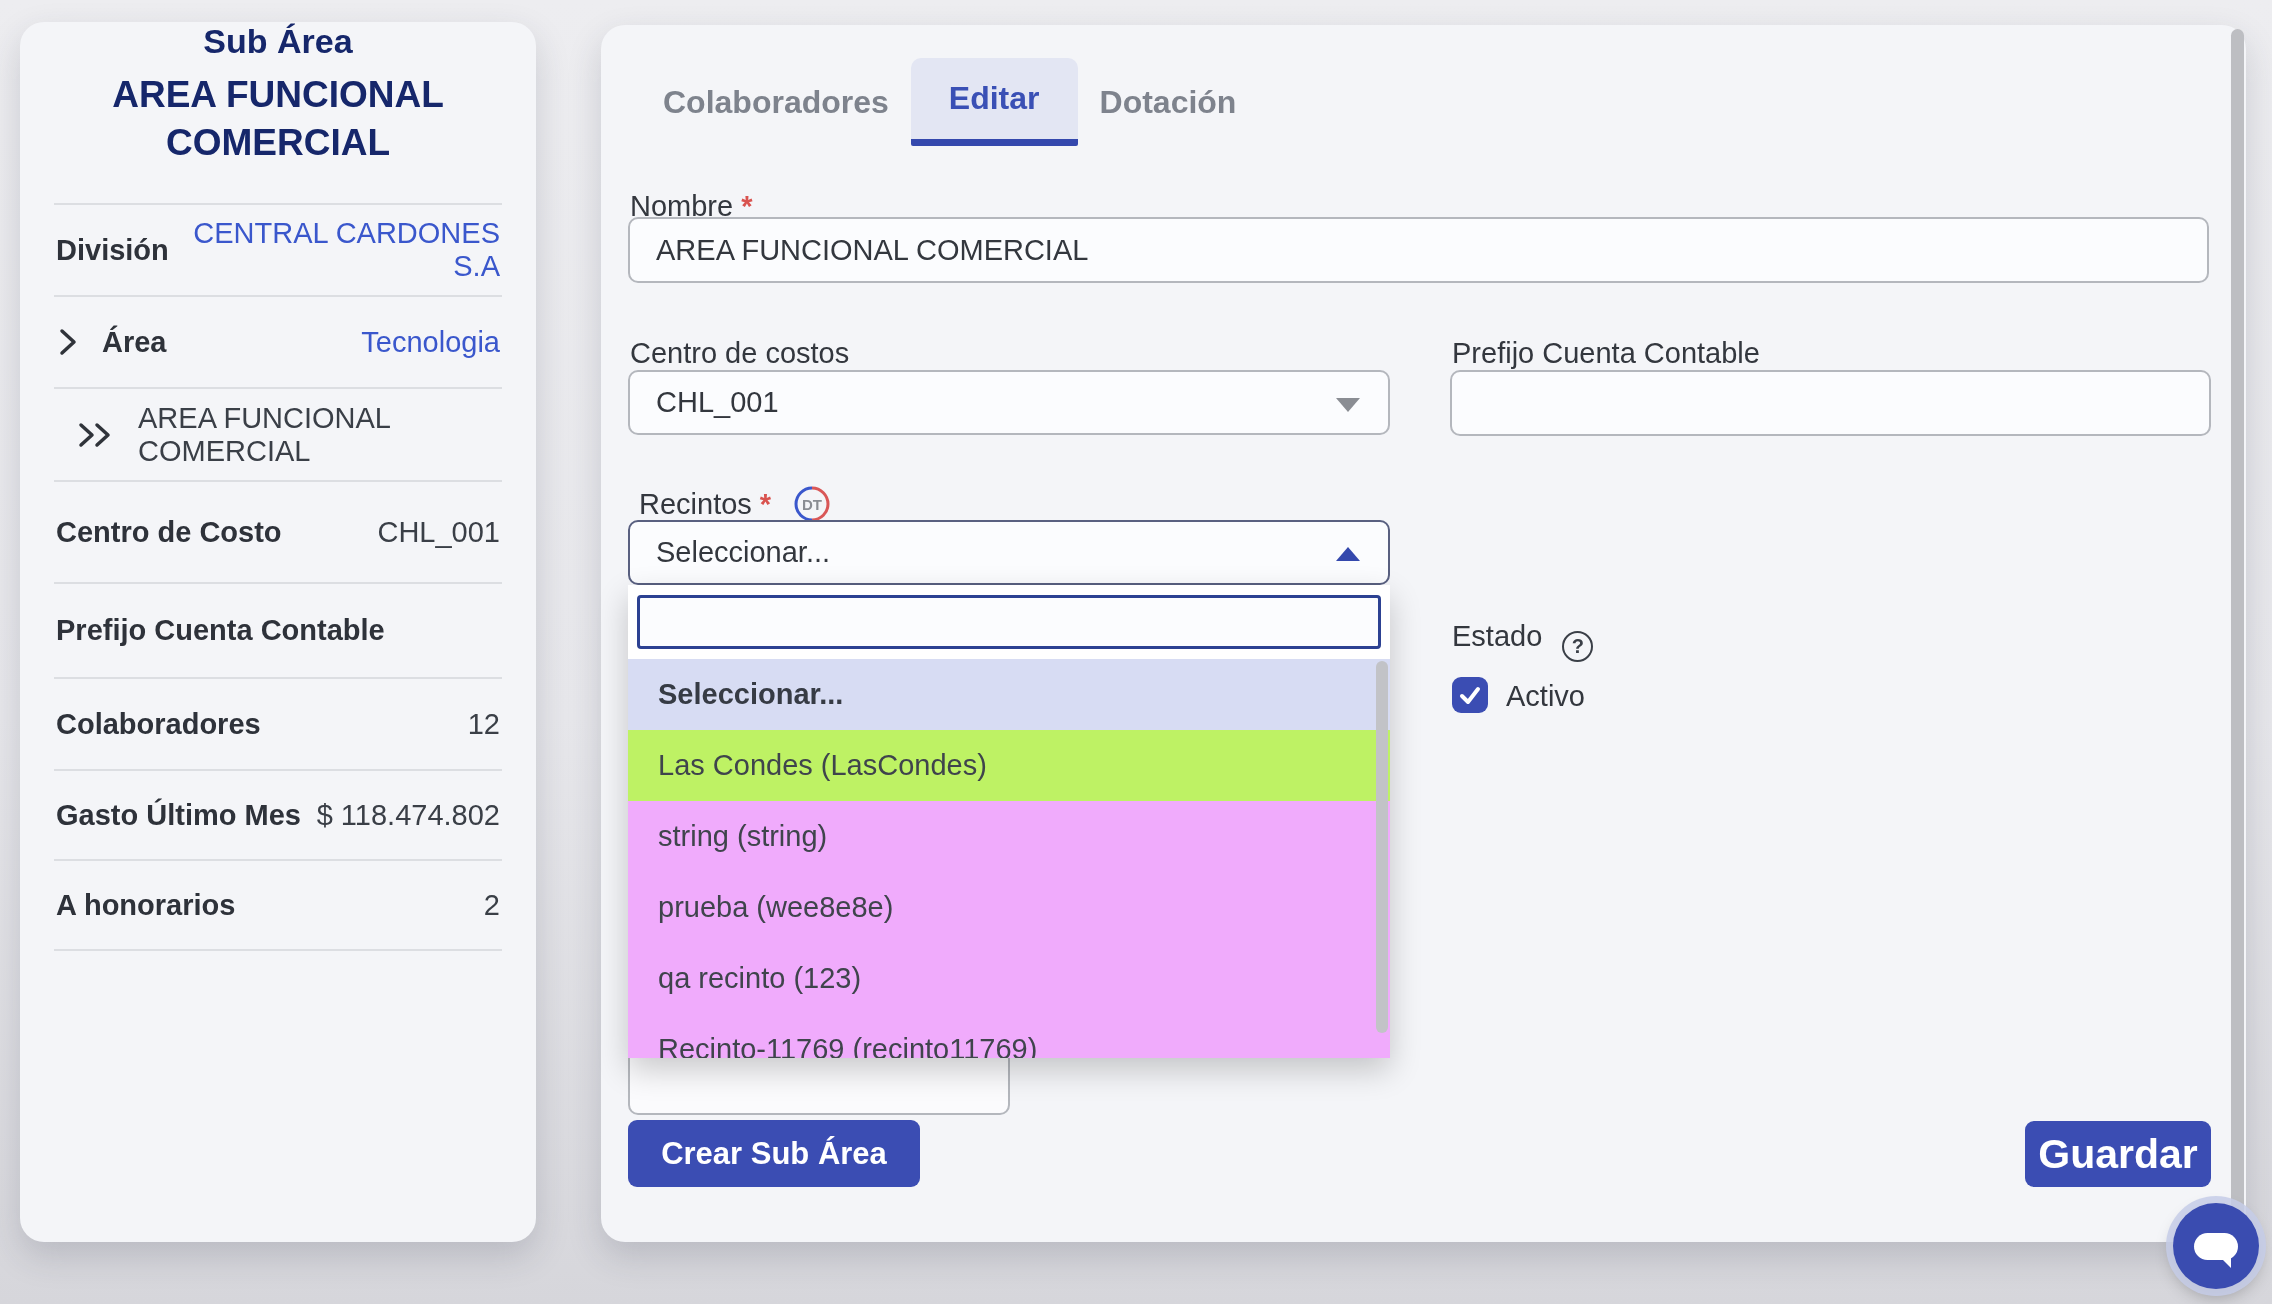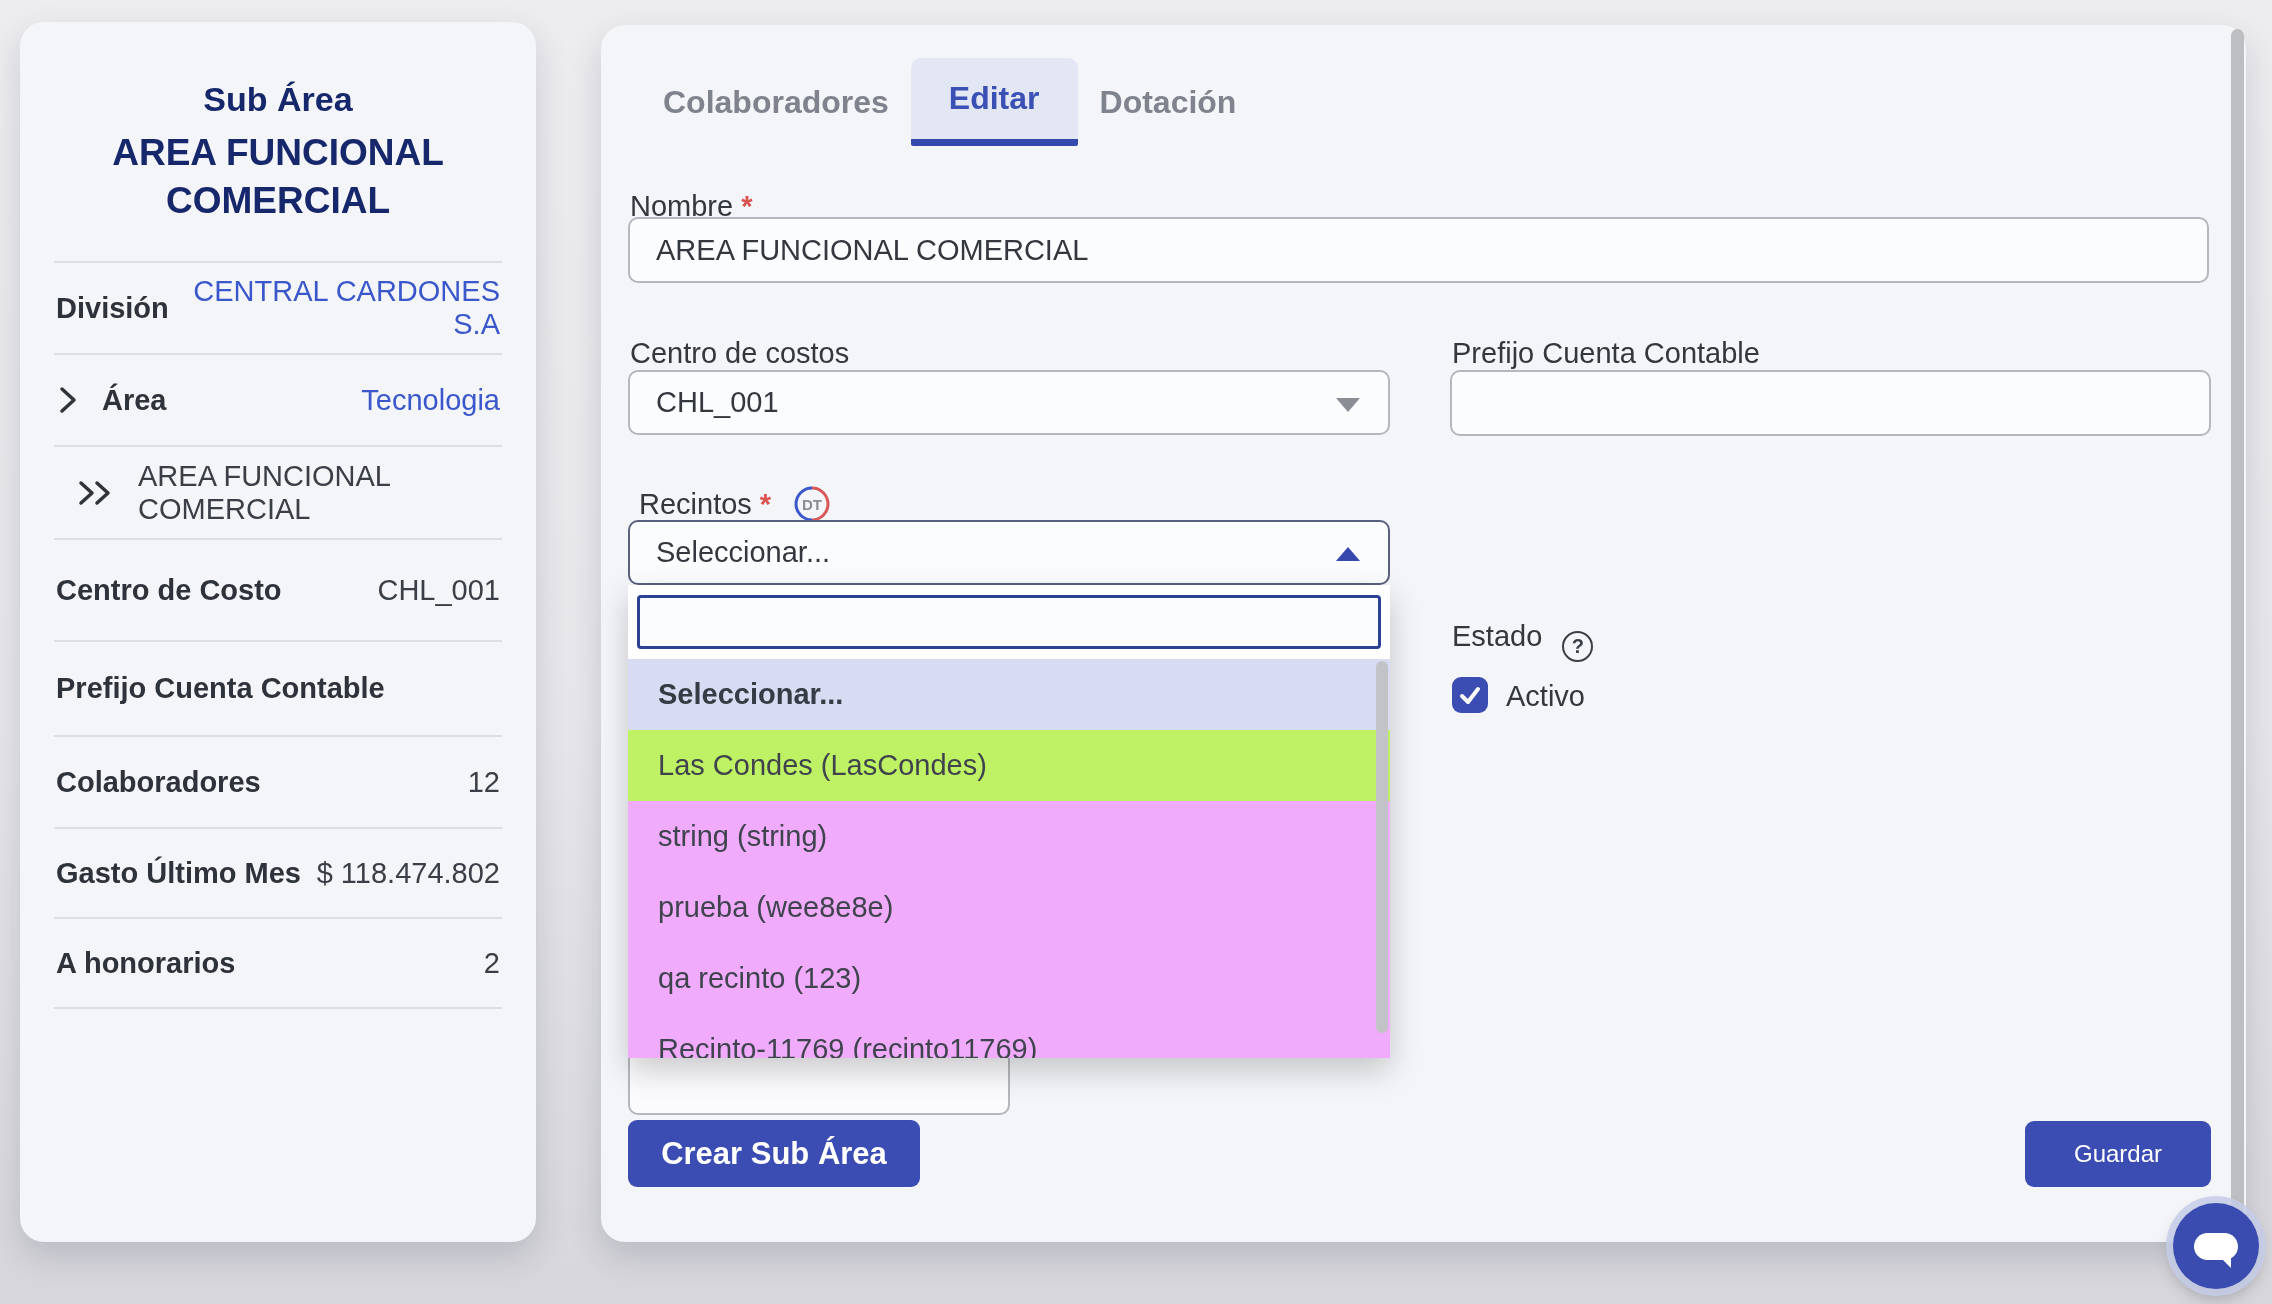--- a/index.html
+++ b/index.html
@@ -8,21 +8,21 @@
     font-family:"Liberation Sans", sans-serif;
     background:linear-gradient(180deg,#ededf0 0%,#e7e7eb 55%,#d6d6db 100%);
     position:relative; color:#33373e;
   }
   .card {
     position:absolute; background:#f4f5f8; border-radius:24px;
     box-shadow:0 14px 34px rgba(45,48,70,.18);
   }
   
   .sidebar { left:20px; top:22px; width:516px; height:1220px; }
-  .sb-title { margin-top:58px; text-align:center; font-size:34px; font-weight:600; color:#16276b; }
+  .sb-title { text-align:center; font-size:34px; font-weight:600; color:#16276b; }
   .sb-subtitle { margin-top:10px; text-align:center; font-size:37px; font-weight:800; color:#16276b; line-height:1.3; padding:0 70px; }
   .sb-divider { height:2px; background:#dcdee2; margin:0 34px; }
   .sb-divider.m-top { margin-top:36px; }
   .sb-row { display:flex; align-items:center; padding:0 36px; font-size:29px; }
   .sb-row .grow { flex:1; }
   .sb-bold { font-weight:700; color:#2e323a; }
   .sb-val { font-weight:400; color:#3a3f47; }
   .sb-link { color:#3a57cc; font-weight:400; }
   .h90 { height:90px;text-align:right; } .h91 { height:91px; } .h100 { height:100px; } .h93 { height:93px; } .h88 { height:88px; }
   .chev { display:flex; align-items:center; margin-right:22px; }
@@ -77,21 +77,21 @@
   }
   
   .help-icon { display:inline-flex; width:31px; height:31px; border:2.5px solid #3a3f47; border-radius:50%;
     align-items:center; justify-content:center; font-size:20px; font-weight:700; color:#3a3f47; margin-left:12px; vertical-align:-7px; }
   .checkbox { position:absolute; width:36px; height:36px; background:#3b4db3; border-radius:9px;
     display:flex; align-items:center; justify-content:center; }
   
   .btn { position:absolute; background:#3b4db3; color:#fff; border:none; border-radius:9px;
     font-family:"Liberation Sans", sans-serif; font-weight:700; display:flex; align-items:center; justify-content:center; cursor:pointer; }
   .btn-create { left:27px; top:1095px; width:292px; height:67px; font-size:31px; }
-  .btn-save { left:1424px; top:1096px; width:186px; height:66px; font-size:24px; font-weight:400; }
+  .btn-save { left:1424px; top:1096px; width:186px; height:66px; font-size:41px; font-weight:700; }
   
   .chat-fab {
     position:absolute; left:2173px; top:1203px; width:86px; height:86px; border-radius:50%;
     background:#3a4cb0; box-shadow:0 0 0 7px rgba(198,204,232,.85), 0 8px 18px rgba(0,0,0,.28);
     display:flex; align-items:center; justify-content:center; z-index:10;
   }
   .chat-bubble { position:relative; width:44px; height:27px; background:#fff; border-radius:14px; }
   .chat-bubble::after { content:""; position:absolute; right:7px; bottom:-8px; width:0; height:0;
     border-left:10px solid transparent; border-top:10px solid #fff; }
 </style>

